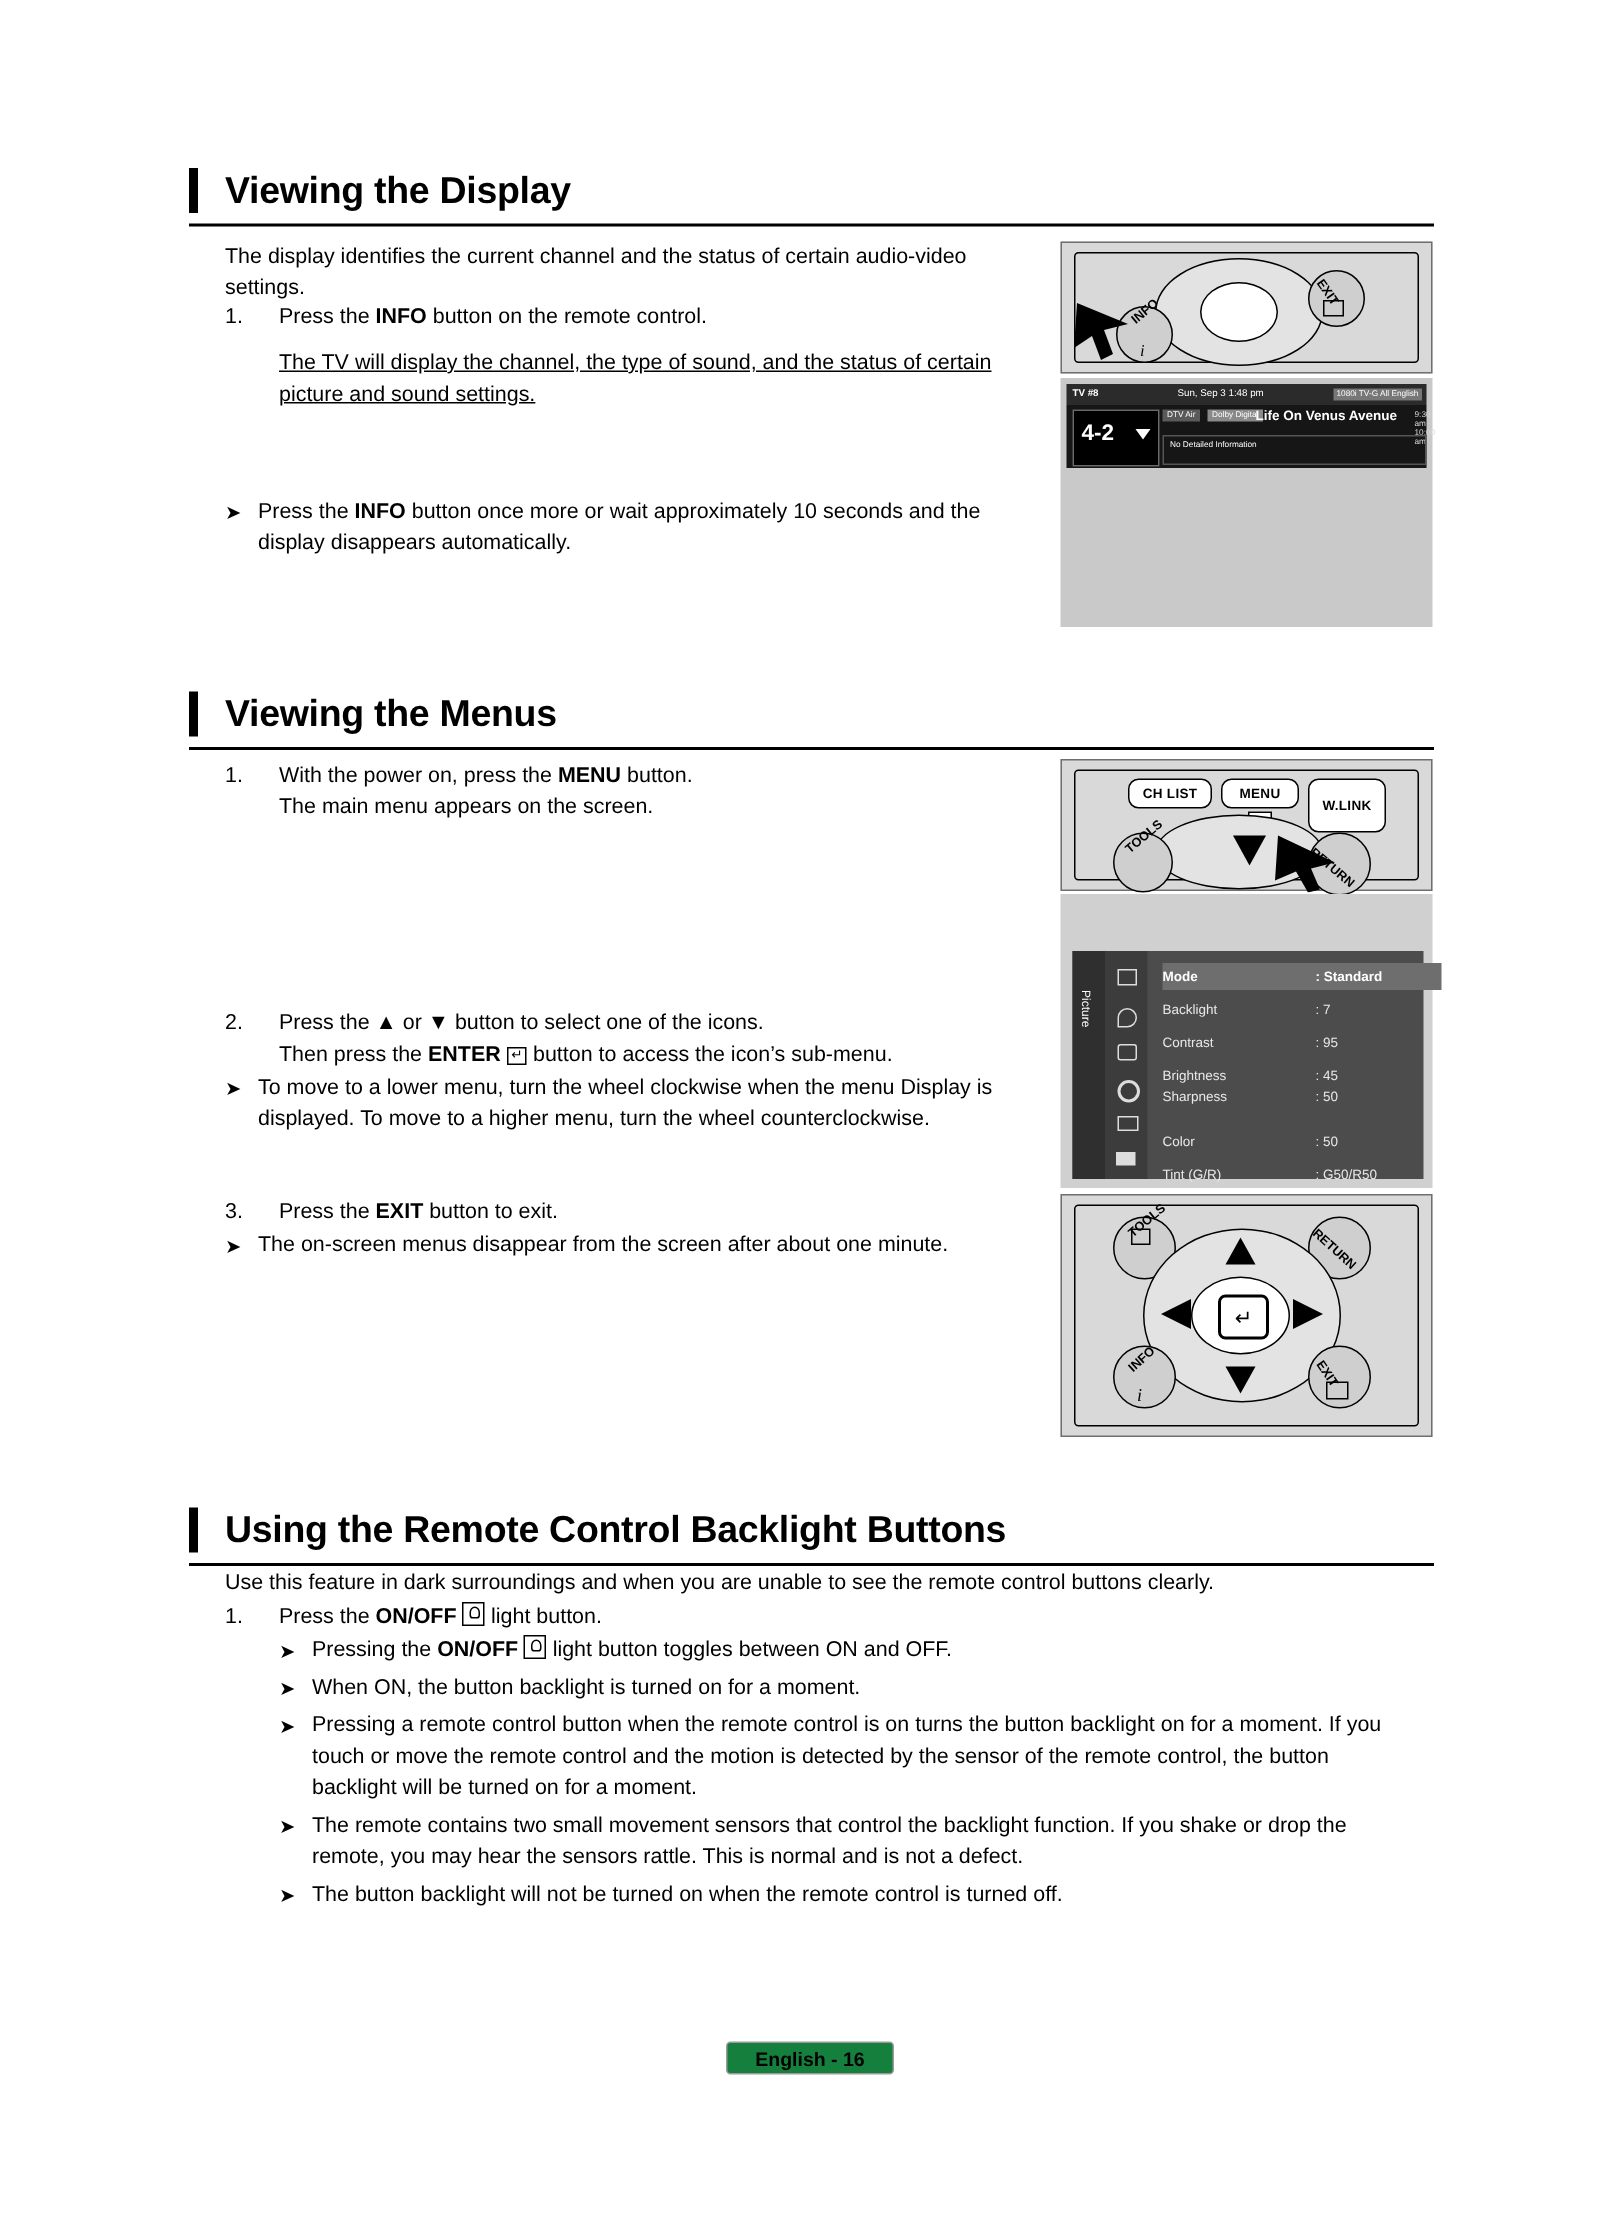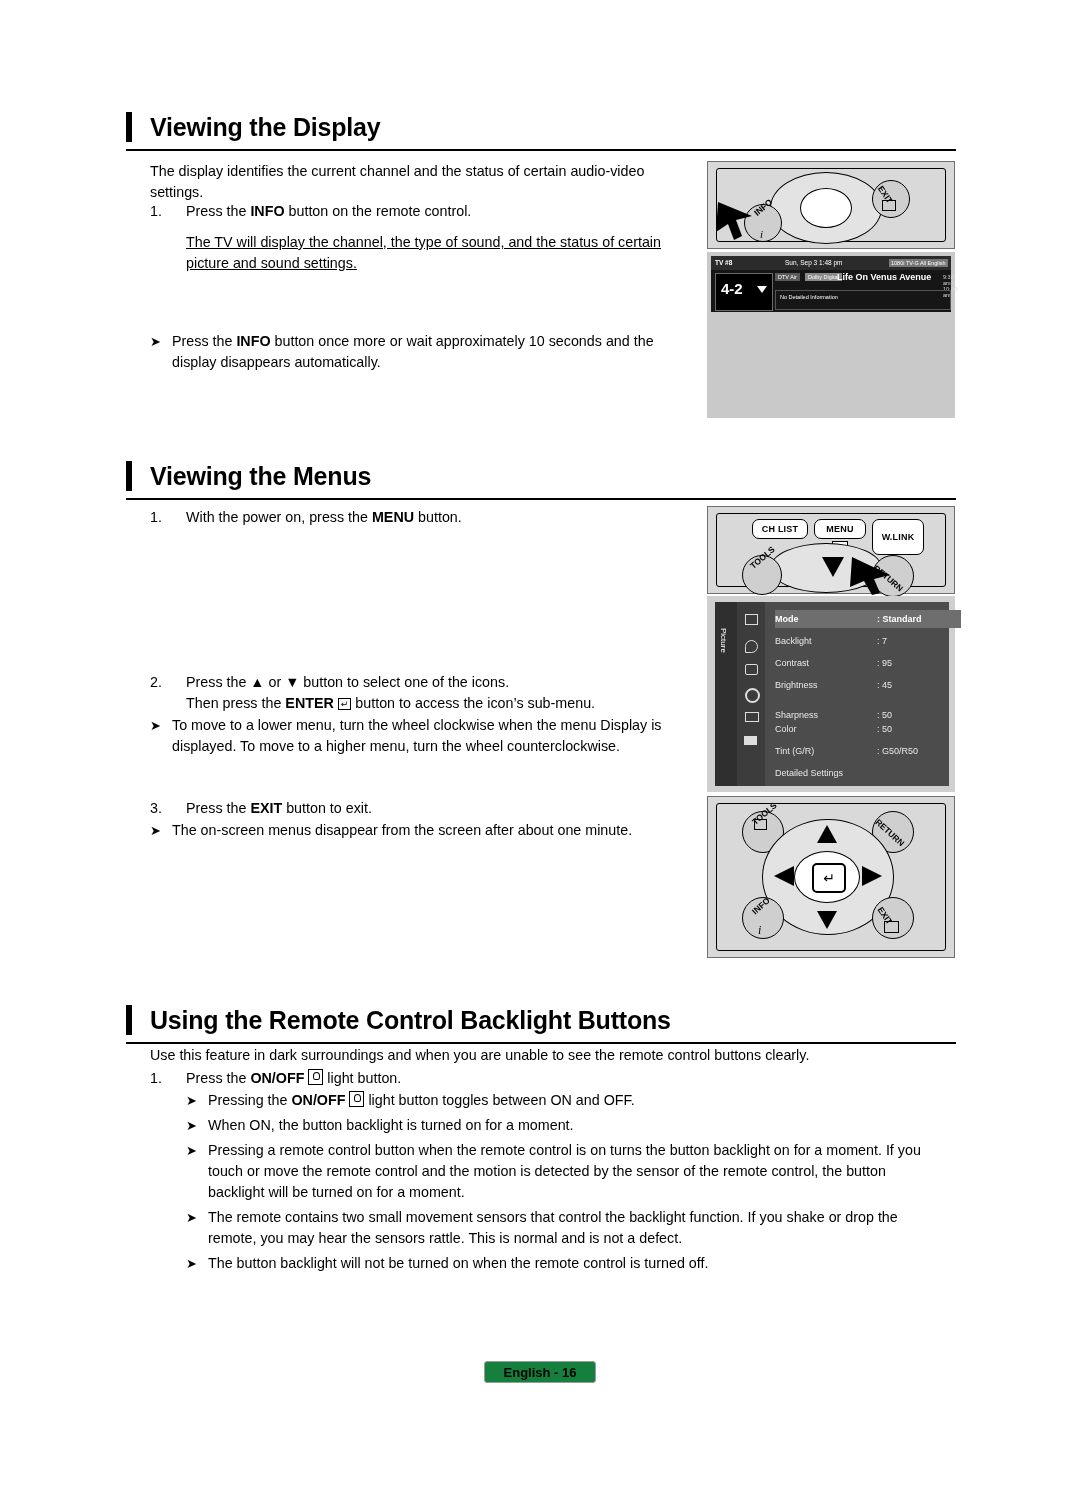--- a/index.html
+++ b/index.html
@@ -186,20 +186,21 @@
     position: absolute;
     font-size: 7px;
     color: #fff;
     white-space: nowrap;
   }
 
   .menu-panel {
     position: absolute;
     background: #4c4c4c;
     box-sizing: border-box;
+    margin-top: 32px;
   }
   .menu-row {
     position: absolute;
     left: 60px;
     width: 186px;
     height: 18px;
     font-size: 9px;
     color: #e8e8e8;
     display: flex;
     align-items: center;
@@ -303,20 +304,24 @@
 <div class="section-head" style="top:461px;">
   <div class="bar"></div>
   <h1>Viewing the Menus</h1>
   <div class="rule"></div>
 </div>
 
 <div class="numlist" style="left:150px; top:507px; width:530px;">
   <div class="numrow">
     <div class="num">1.</div>
     <div class="txt">With the power on, press the <b>MENU</b> button.</div>
+  </div>
+  <div class="numrow">
+    <div class="num"></div>
+    <div class="txt">The main menu appears on the screen.</div>
   </div>
 </div>
 
 <div class="numlist" style="left:150px; top:672px; width:545px;">
   <div class="numrow">
     <div class="num">2.</div>
     <div class="txt">Press the ▲ or ▼ button to select one of the icons.</div>
   </div>
   <div class="numrow">
     <div class="num"></div>
@@ -387,21 +392,21 @@
       <div class="mval">: 7</div>
     </div>
     <div class="menu-row" style="top:52px;">
       <div class="mlabel">Contrast</div>
       <div class="mval">: 95</div>
     </div>
     <div class="menu-row" style="top:74px;">
       <div class="mlabel">Brightness</div>
       <div class="mval">: 45</div>
     </div>
-    <div class="menu-row" style="top:104px;">
+    <div class="menu-row" style="top:88px;">
       <div class="mlabel">Sharpness</div>
       <div class="mval">: 50</div>
     </div>
     <div class="menu-row" style="top:118px;">
       <div class="mlabel">Color</div>
       <div class="mval">: 50</div>
     </div>
     <div class="menu-row" style="top:140px;">
       <div class="mlabel">Tint (G/R)</div>
       <div class="mval">: G50/R50</div>

